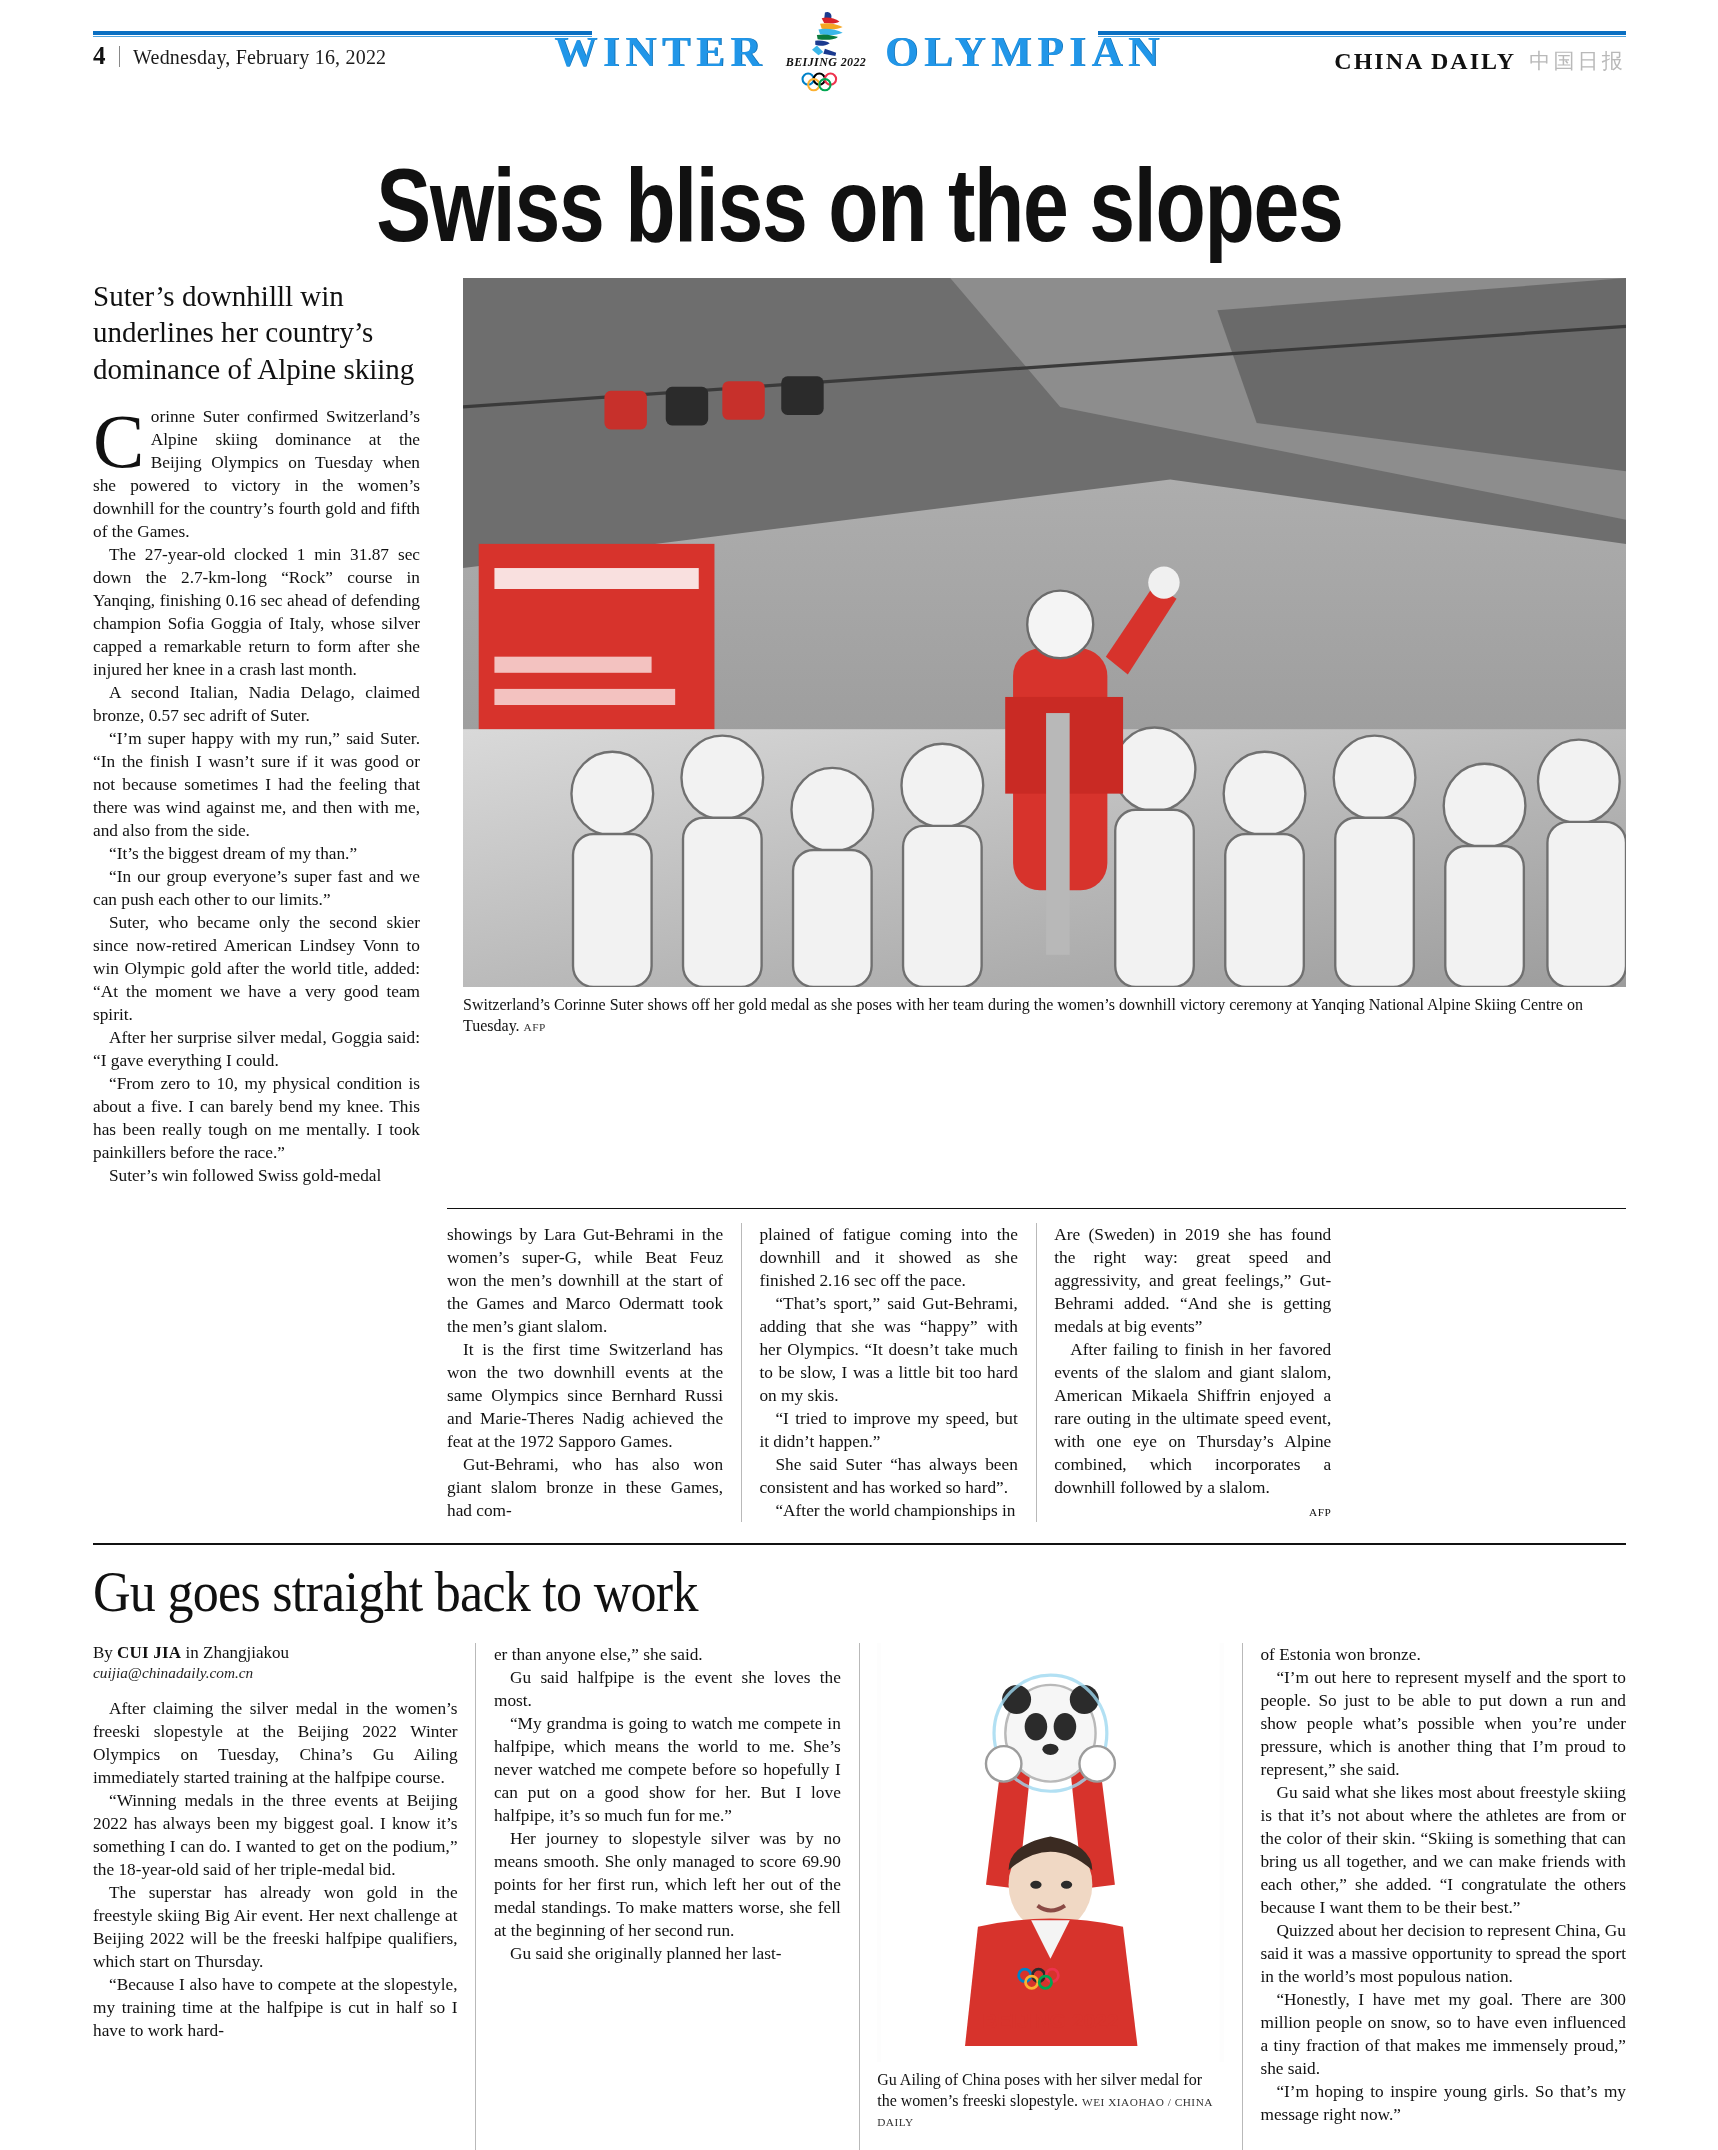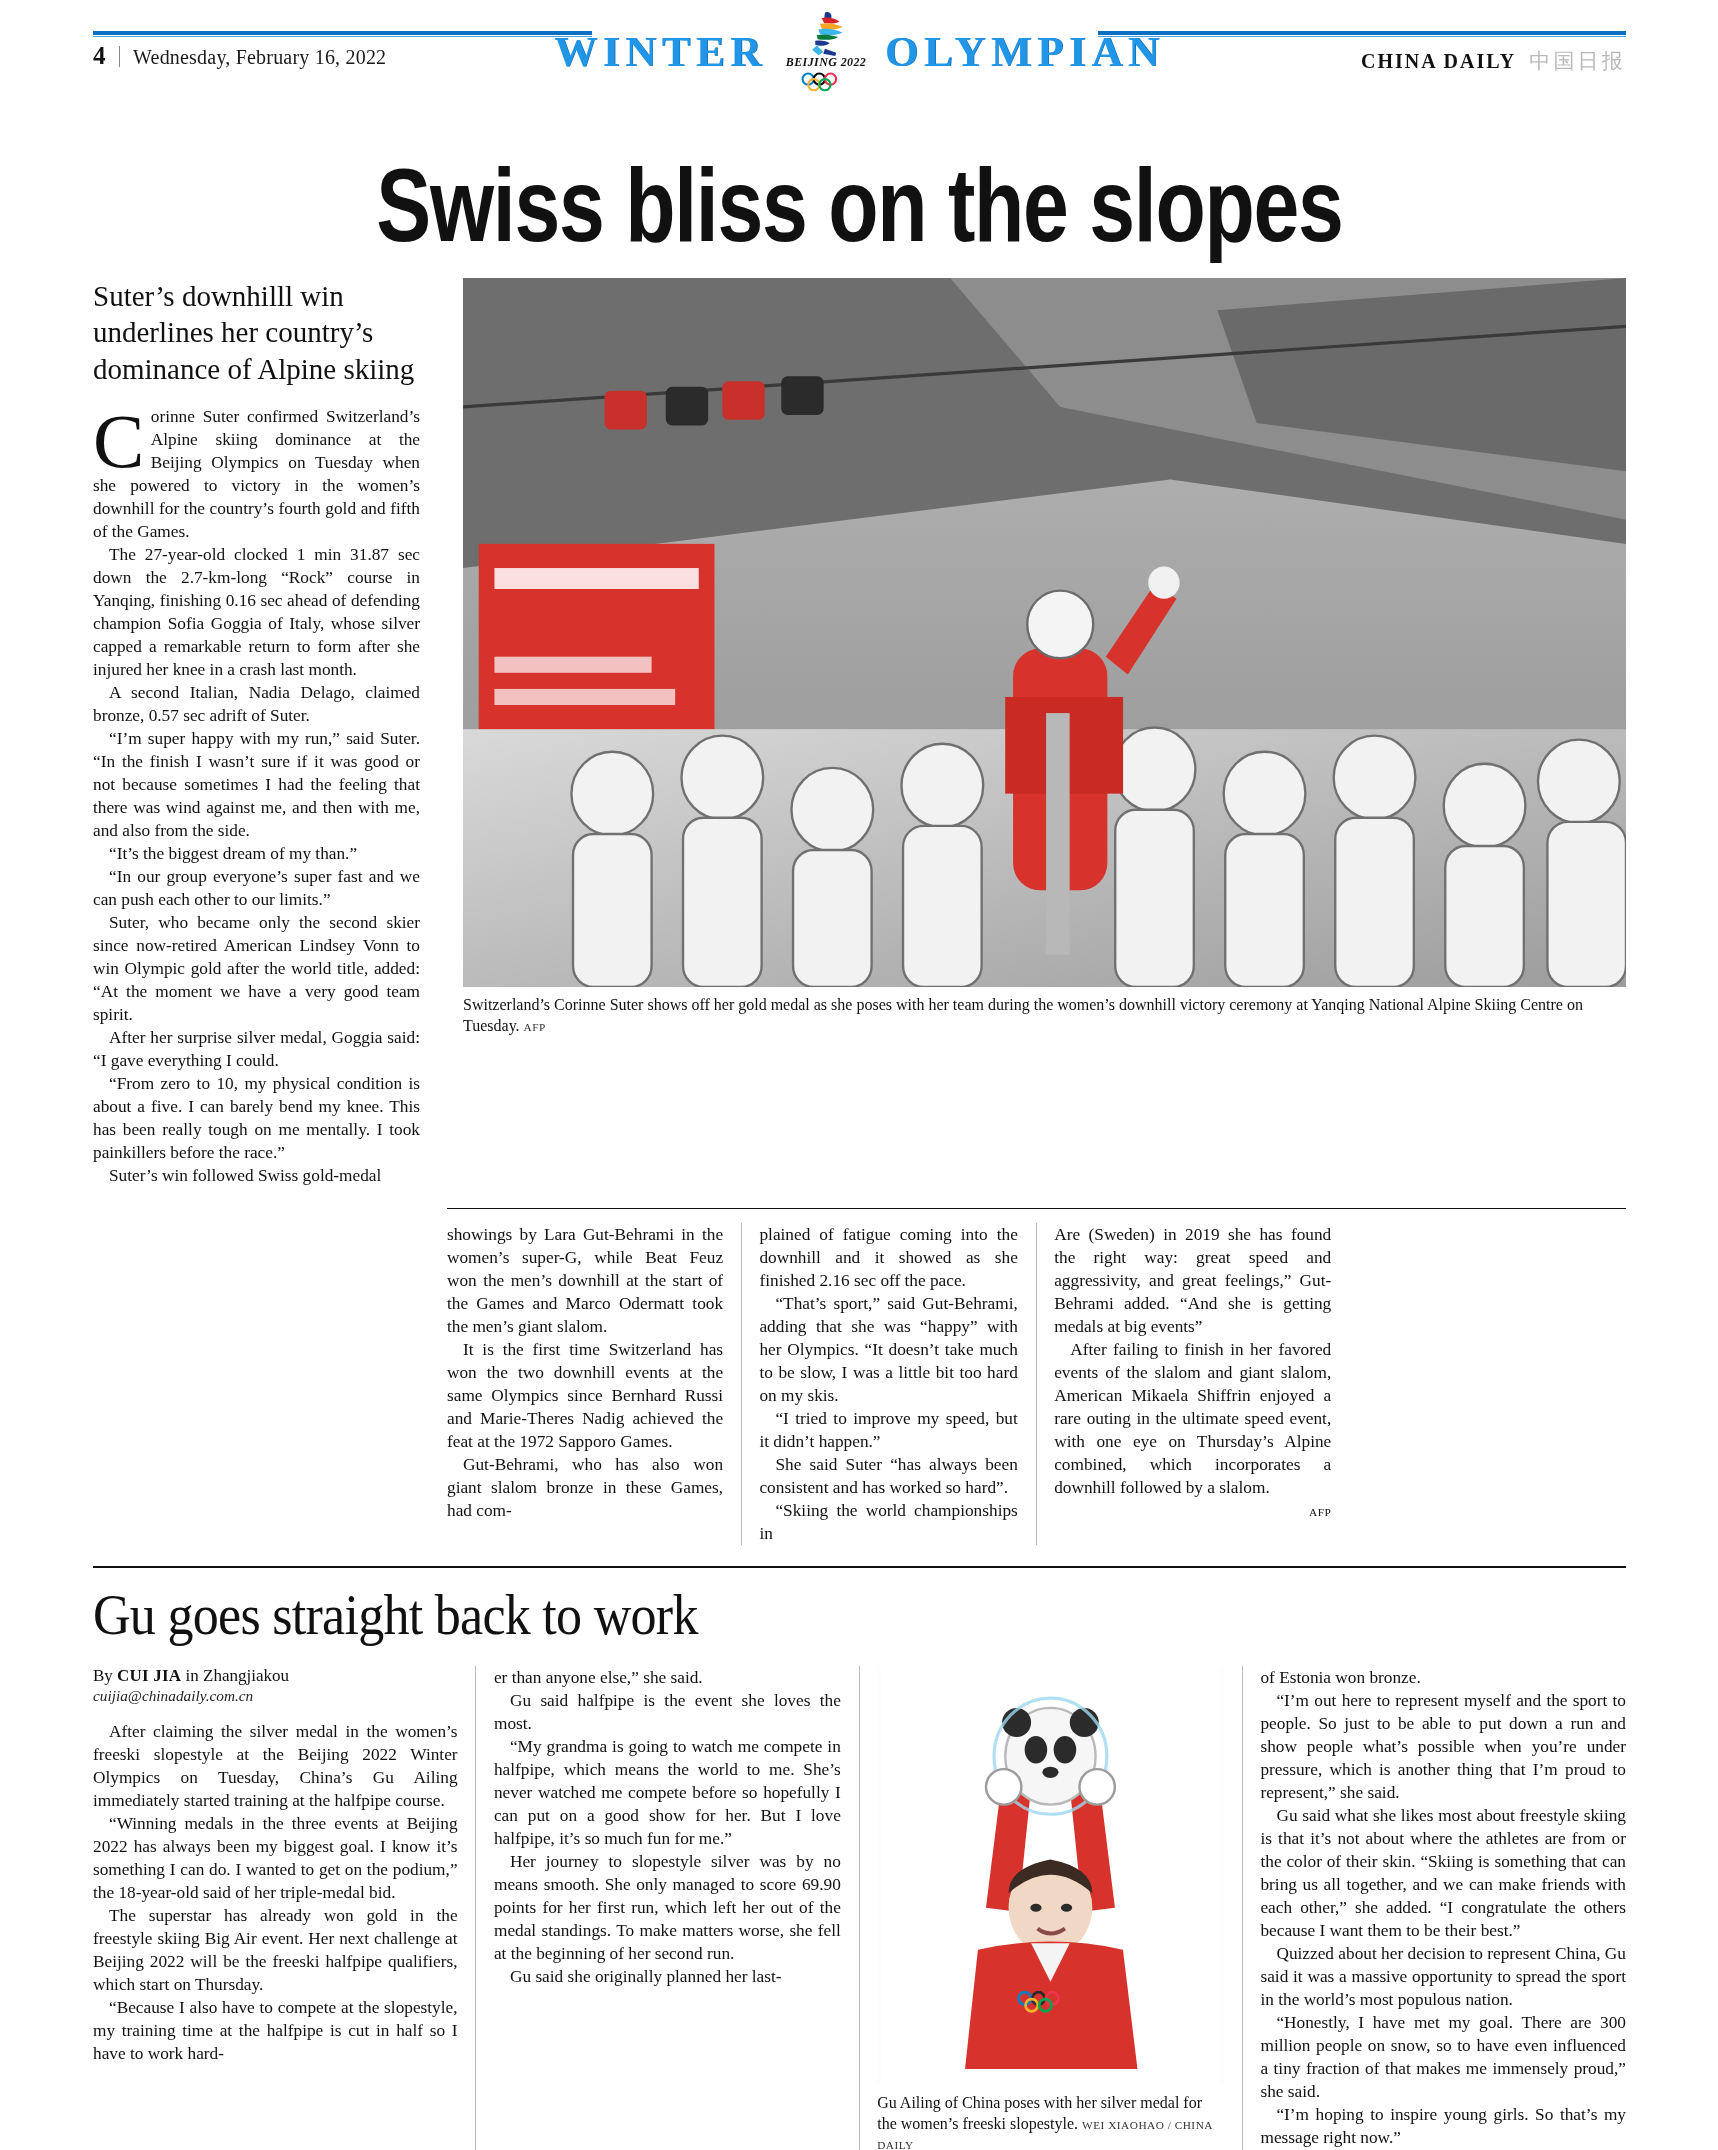--- a/index.html
+++ b/index.html
@@ -116,21 +116,21 @@
     position: absolute;
     top: 47px;
     right: 0;
     display: flex;
     align-items: center;
     gap: 13px;
   }
   .cd-name {
     font-family: "Liberation Serif", serif;
     font-weight: bold;
-    font-size: 20px;
+    font-size: 24px;
     letter-spacing: 2px;
   }
   .cd-cn {
     font-size: 21px;
     letter-spacing: 3.2px;
     color: #b9b9b9;
   }
 
   
   .main-head {
@@ -437,21 +437,21 @@
     <div class="jump-col body-col">
       <p class="noindent">showings by Lara Gut-Behrami in the women’s super-G, while Beat Feuz won the men’s downhill at the start of the Games and Marco Odermatt took the men’s giant slalom.</p>
       <p>It is the first time Switzerland has won the two downhill events at the same Olympics since Bernhard Russi and Marie-Theres Nadig achieved the feat at the 1972 Sapporo Games.</p>
       <p>Gut-Behrami, who has also won giant slalom bronze in these Games, had com-</p>
     </div>
     <div class="jump-col body-col">
       <p class="noindent">plained of fatigue coming into the downhill and it showed as she finished 2.16 sec off the pace.</p>
       <p>“That’s sport,” said Gut-Behrami, adding that she was “happy” with her Olympics. “It doesn’t take much to be slow, I was a little bit too hard on my skis.</p>
       <p>“I tried to improve my speed, but it didn’t happen.”</p>
       <p>She said Suter “has always been consistent and has worked so hard”.</p>
-      <p>“Skiing the world championships in</p>
+      <p>“After the world championships in</p>
     </div>
     <div class="jump-col body-col">
       <p class="noindent">Are (Sweden) in 2019 she has found the right way: great speed and aggressivity, and great feelings,” Gut-Behrami added. “And she is getting medals at big events”</p>
       <p>After failing to finish in her favored events of the slalom and giant slalom, American Mikaela Shiffrin enjoyed a rare outing in the ultimate speed event, with one eye on Thursday’s Alpine combined, which incorporates a downhill followed by a slalom.</p>
       <div class="end-credit">AFP</div>
     </div>
   </div>
 
   <hr class="section-rule">
 

